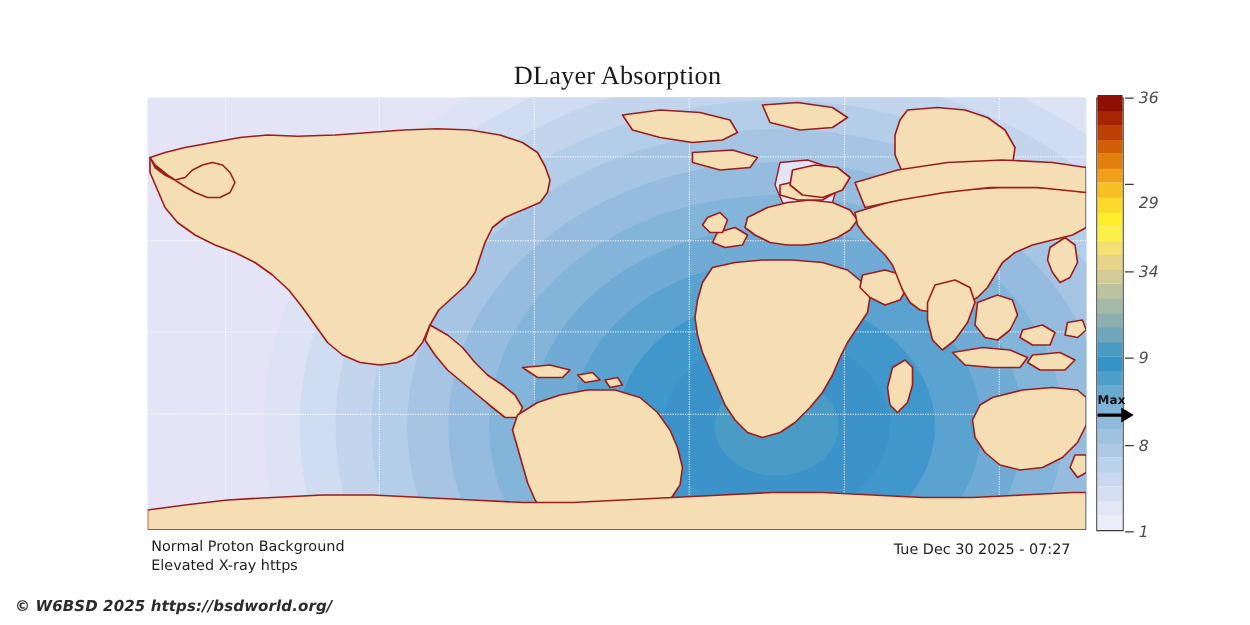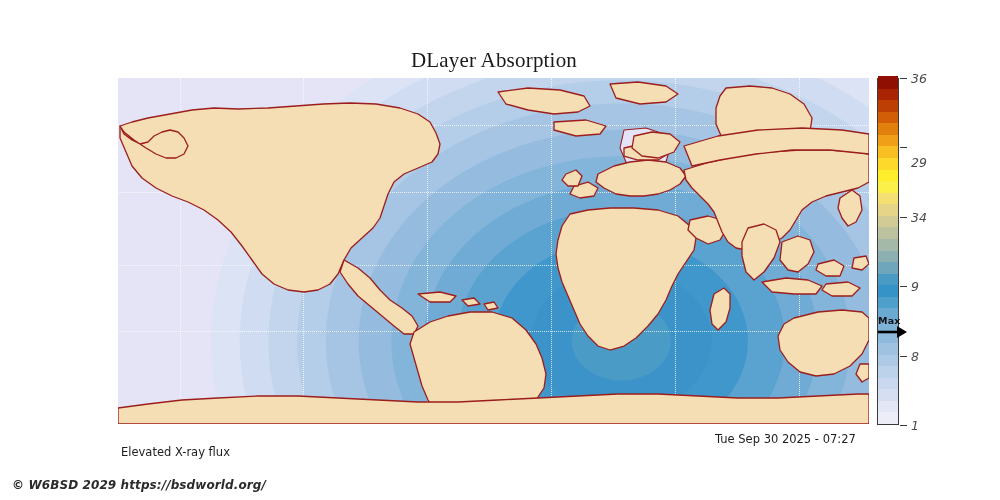--- a/index.html
+++ b/index.html
@@ -266,17 +266,18 @@
         <line x1="1" y1="15" x2="21" y2="15" stroke="#000" stroke-width="2.6"></line>
         <polygon points="20,9 30,15 20,21" fill="#000"></polygon>
       </svg>
     </div>
   </div>
 
   <div class="cb-title">
     
   </div>
 
-  <div class="note note2">Elevated X-ray flux</div>
-  <div class="stamp">Tue Sep 30 2025 - 07:27</div>
-  <div class="footer">© W6BSD 2029 https://bsdworld.org/</div>
+  <div class="note note1">Normal Proton Background</div>
+  <div class="note note2">Elevated X-ray https</div>
+  <div class="stamp">Tue Dec 30 2025 - 07:27</div>
+  <div class="footer">© W6BSD 2025 https://bsdworld.org/</div>
 
 </div>
 
 </body></html>

